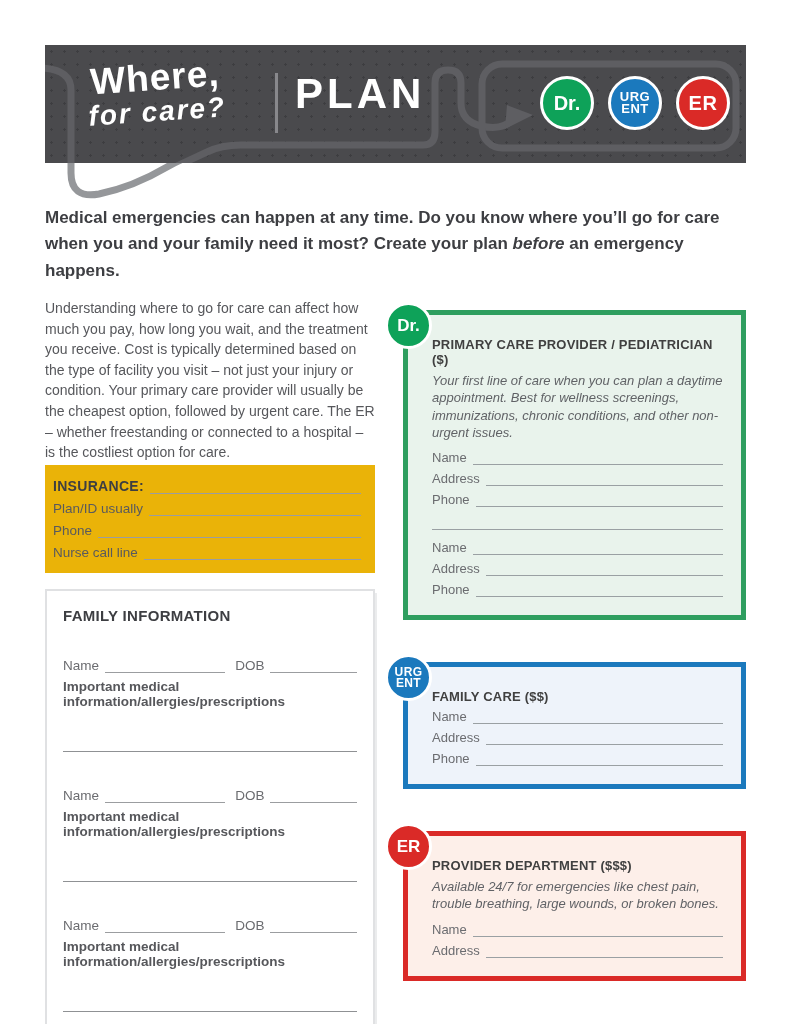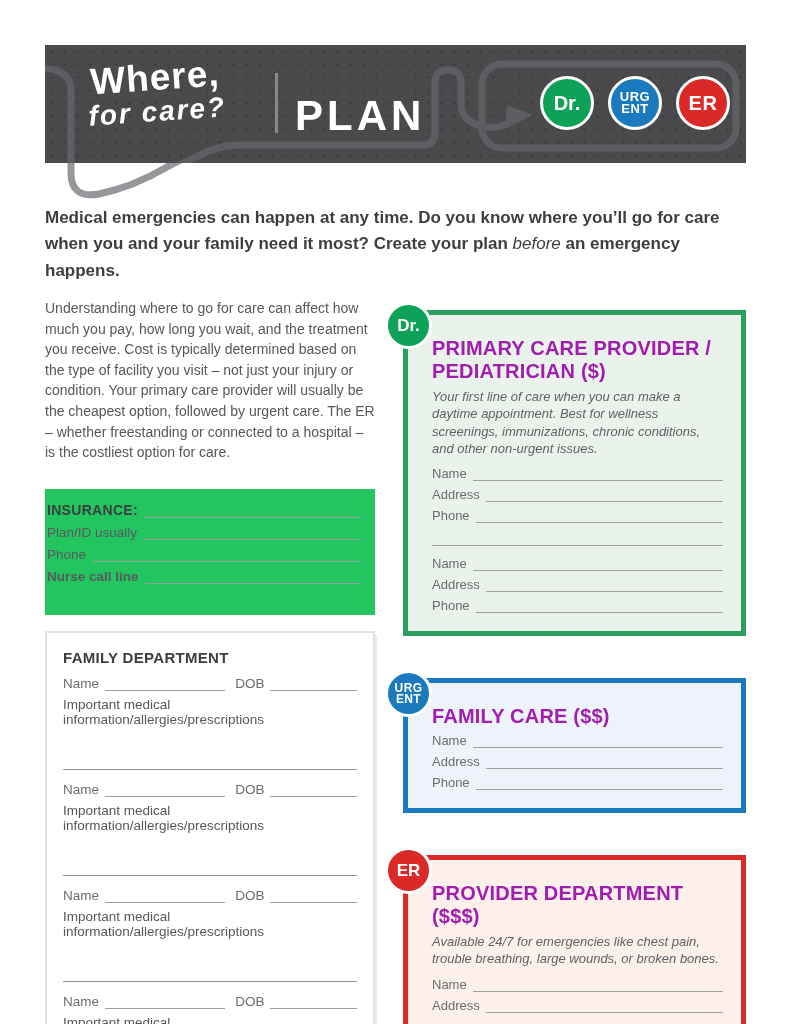--- a/index.html
+++ b/index.html
@@ -10,67 +10,67 @@
   
   .banner { position:relative; width:701px; height:118px; background-color:#4a4a4d;
             background-image:radial-gradient(#3d3d40 1.3px, transparent 1.4px);
             background-size:13px 13px; }
   .banner svg.road { position:absolute; left:0; top:0; width:701px; height:118px; }
   .tail-svg { position:absolute; left:45px; top:163px; width:240px; height:48px; pointer-events:none; }
   .logo { position:absolute; left:42px; top:14px; color:#fff; text-align:center; transform:rotate(-4deg); }
   .logo-l1 { font-size:37px; font-weight:bold; letter-spacing:1px; line-height:1; }
   .logo-l2 { font-size:28px; font-weight:bold; font-style:italic; letter-spacing:2px; line-height:1; margin-top:2px; }
   .logo-divider { position:absolute; left:230px; top:28px; width:3px; height:60px; background:#88888c; }
-  .plan-title { position:absolute; left:250px; top:50px; color:#fff; font-size:42px; font-weight:bold; letter-spacing:4px; line-height:1; }
+  .plan-title { position:absolute; left:250px; top:28px; color:#fff; font-size:42px; font-weight:bold; letter-spacing:4px; line-height:1; }
   .banner-badges { position:absolute; right:16px; top:31px; display:flex; gap:14px; }
   .circle-badge { width:54px; height:54px; border-radius:50%; border:3px solid #fff;
                   display:flex; flex-direction:column; align-items:center; justify-content:center;
                   color:#fff; font-weight:bold; line-height:1; }
   .circle-badge.green { background:#0ea259; font-size:20px; }
   .circle-badge.blue  { background:#1b79bd; font-size:13px; }
   .circle-badge.blue span { line-height:12px; letter-spacing:.5px; }
   .circle-badge.red   { background:#da2a27; font-size:20px; letter-spacing:.5px; }
 
   
   .intro { margin:42px 0 14px 0; font-size:17px; font-weight:bold; color:#3d3e42; line-height:1.55; }
-  .intro em { font-weight:normal; }
+  .intro em { font-weight:bold; }
 
   
   .columns { display:flex; gap:28px; }
   .col-left { width:330px; flex:0 0 330px; }
   .col-right { flex:1; }
 
-  .about { font-size:14px; color:#56575b; line-height:1.47; margin-bottom:26px; }
+  .about { font-size:14px; color:#56575b; line-height:1.47; margin-bottom:2px; }
 
   
   .line { flex:1; border-bottom:1px solid #9b9da0; height:13px; margin-left:6px; min-width:20px; }
 
   
-  .insurance-box { background:#22c55e; padding:13px 14px 11px 2px; margin-bottom:16px; }
+  .insurance-box { background:#eab308; padding:13px 14px 11px 8px; margin-bottom:16px; }
   .ins-row { display:flex; align-items:flex-end; margin-bottom:7px; font-size:13.5px; color:#595a5e; }
-  .ins-row:last-child { margin-bottom:20px;font-weight:bold; }
+  .ins-row:last-child { margin-bottom:2px; }
   .ins-title { font-size:14px; font-weight:bold; color:#3d3e42; letter-spacing:.3px; }
 
   
   .family-box { background:#fff; border:2px solid #e0e1e3; box-shadow:2px 4px 0 #ebeced; padding:16px 16px 6px 16px; }
   .family-box h3 { font-size:15px; font-weight:bold; color:#3d3e42; letter-spacing:.3px; margin-bottom:10px; }
   .nd-row { display:flex; align-items:flex-end; font-size:13.5px; color:#6b6c70; margin-bottom:6px; }
   .nd-row .name-line { flex:1.25; }
-  .nd-row .dob-label { margin-left:10px; }
+  .nd-row .dob-label { margin-left:10px;margin-top:24px; }
   .nd-row .dob-line { flex:.9; }
-  .member-info { font-size:13.5px; color:#56575b; }
+  .member-info { font-size:13.5px; color:#56575b;font-weight:bold; }
   .writing-space { height:42px; }
   .member-divider { border-top:1px solid #8f9194; margin-bottom:12px; }
 
   
   .card { position:relative; padding:22px 18px 12px 24px; margin-bottom:42px; }
   .card.green { border:5px solid #2e9e5f; background:#e9f3ec; margin-top:12px; }
   .card.blue  { border:5px solid #1b79bd; background:#eef3fa; }
   .card.red   { border:5px solid #da2a27; background:#fdefe9; margin-bottom:0; }
-  .card h3 { font-size:20px; font-weight:bold; color:#a21caf; letter-spacing:.2px; margin-bottom:5px; }
+  .card h3 { font-size:13px; font-weight:bold; color:#404040; letter-spacing:.2px; margin-bottom:5px; }
   .card .desc { font-size:13px; font-style:italic; color:#606266; line-height:1.33; margin-bottom:9px; }
   .field { display:flex; align-items:flex-end; font-size:13px; color:#6b6c70; margin-bottom:6px; }
   .field .line { border-bottom-color:#9aa0a3; }
   .field.bare { margin-top:10px; margin-bottom:10px; }
   .field.bare .line { margin-left:0; }
   .card-badge { position:absolute; left:-23px; top:-13px; width:47px; height:47px; border-radius:50%;
                 border:3px solid #fff; display:flex; flex-direction:column; align-items:center; justify-content:center;
                 color:#fff; font-weight:bold; line-height:1; }
   .card.green .card-badge { background:#0ea259; font-size:17px; }
   .card.blue  .card-badge { background:#1b79bd; font-size:12px; }
@@ -134,21 +134,21 @@
           <span>Phone</span>
           <span class="line"></span>
         </div>
         <div class="ins-row">
           <span>Nurse call line</span>
           <span class="line"></span>
         </div>
       </div>
 
       <div class="family-box">
-        <h3>FAMILY DEPARTMENT</h3>
+        <h3>FAMILY INFORMATION</h3>
 
         <div>
           <div class="nd-row">
             <span>Name</span>
             <span class="line name-line"></span>
             <span class="dob-label">DOB</span>
             <span class="line dob-line"></span>
           </div>
           <div class="member-info">Important medical information/allergies/prescriptions</div>
           <div class="writing-space"></div>
@@ -192,21 +192,21 @@
       </div>
     </div>
 
     <div class="col-right">
 
       <section class="card green">
         <div class="card-badge">
           <span>Dr.</span>
         </div>
         <h3>PRIMARY CARE PROVIDER / PEDIATRICIAN ($)</h3>
-        <p class="desc">Your first line of care when you can make a daytime appointment. Best for wellness screenings, immunizations, chronic conditions, and other non-urgent issues.</p>
+        <p class="desc">Your first line of care when you can plan a daytime appointment. Best for wellness screenings, immunizations, chronic conditions, and other non-urgent issues.</p>
         <div class="field">
             <span>Name</span>
             <span class="line"></span>
           </div>
         <div class="field">
             <span>Address</span>
             <span class="line"></span>
           </div>
         <div class="field">
             <span>Phone</span>

